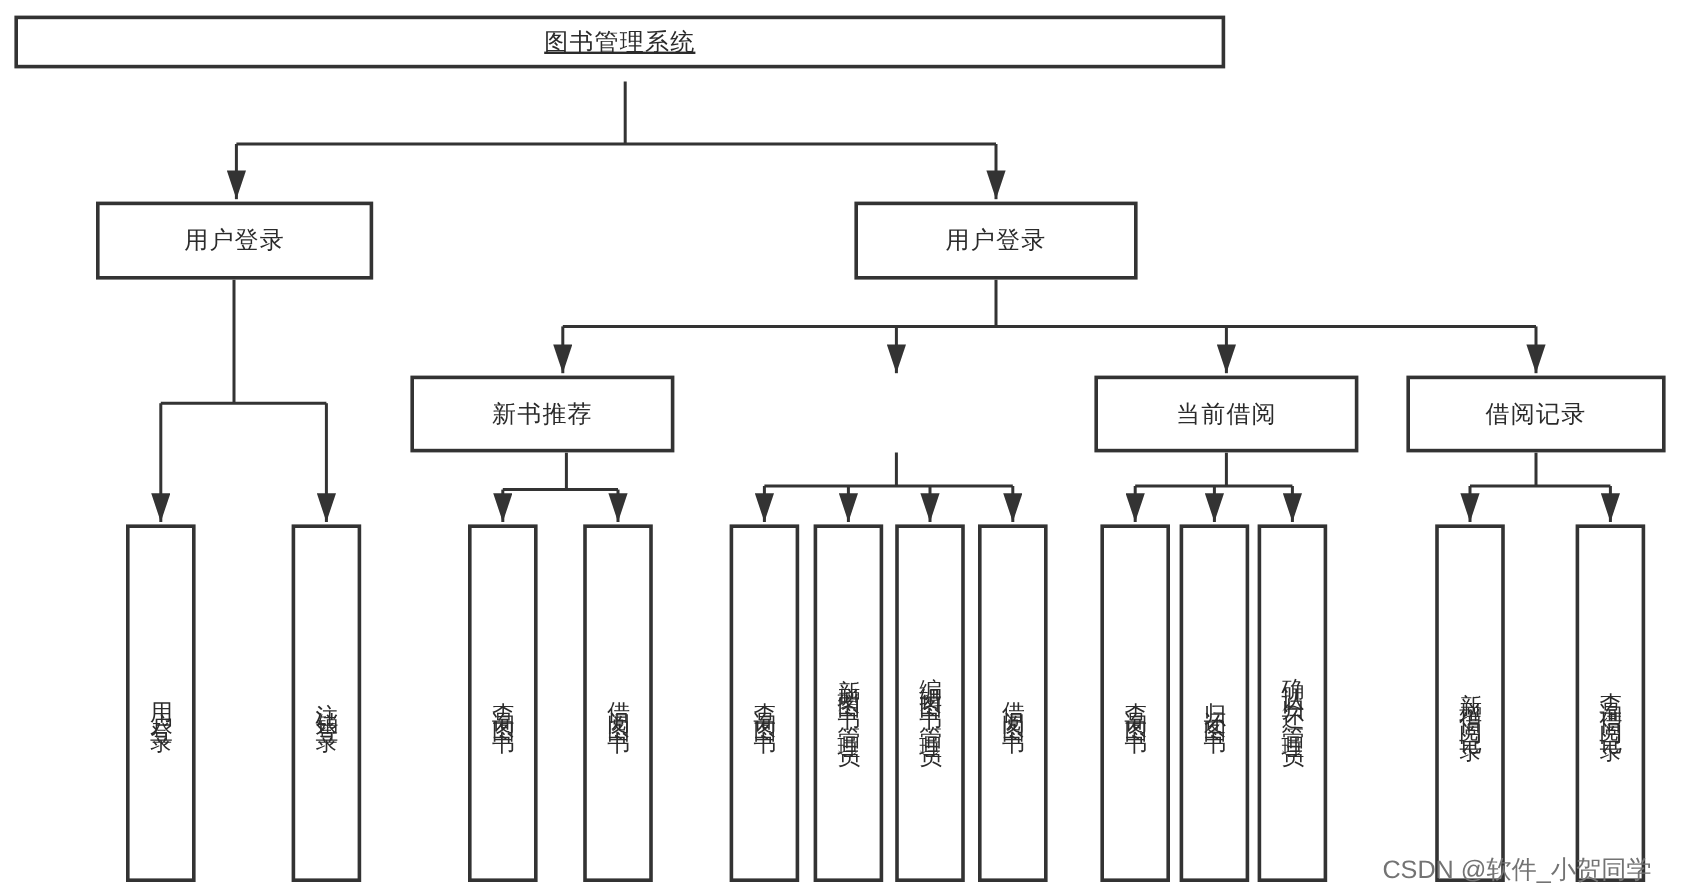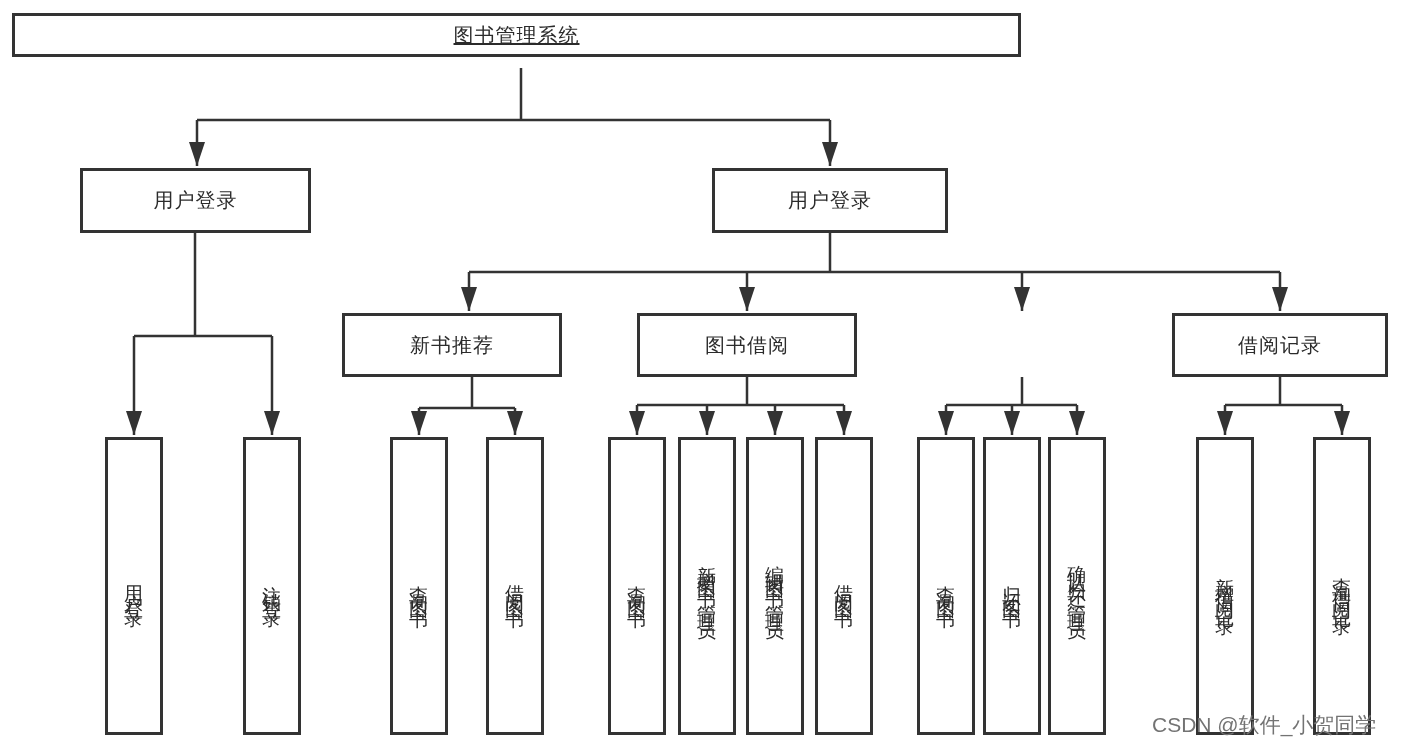--- a/index.html
+++ b/index.html
@@ -136,22 +136,22 @@
   <div class="hbox" style="left:80px; top:168px; width:231px; height:65px;">
     <span>用户登录</span>
   </div>
   <div class="hbox" style="left:712px; top:168px; width:236px; height:65px;">
     <span>用户登录</span>
   </div>
 
   <div class="hbox" style="left:342px; top:313px; width:220px; height:64px;">
     <span>新书推荐</span>
   </div>
-  <div class="hbox" style="left:637px; top:313px; width:220px; height:64px;">
-    <span>图书借阅</span>
+  <div class="hbox" style="left:912px; top:313px; width:220px; height:64px;">
+    <span>当前借阅</span>
   </div>
   <div class="hbox" style="left:1172px; top:313px; width:216px; height:64px;">
     <span>借阅记录</span>
   </div>
 
   <div class="vbox" style="left:105px;">
     <span class="vtext">用户登录</span>
   </div>
   <div class="vbox" style="left:243px;">
     <span class="vtext">注销登录</span>

